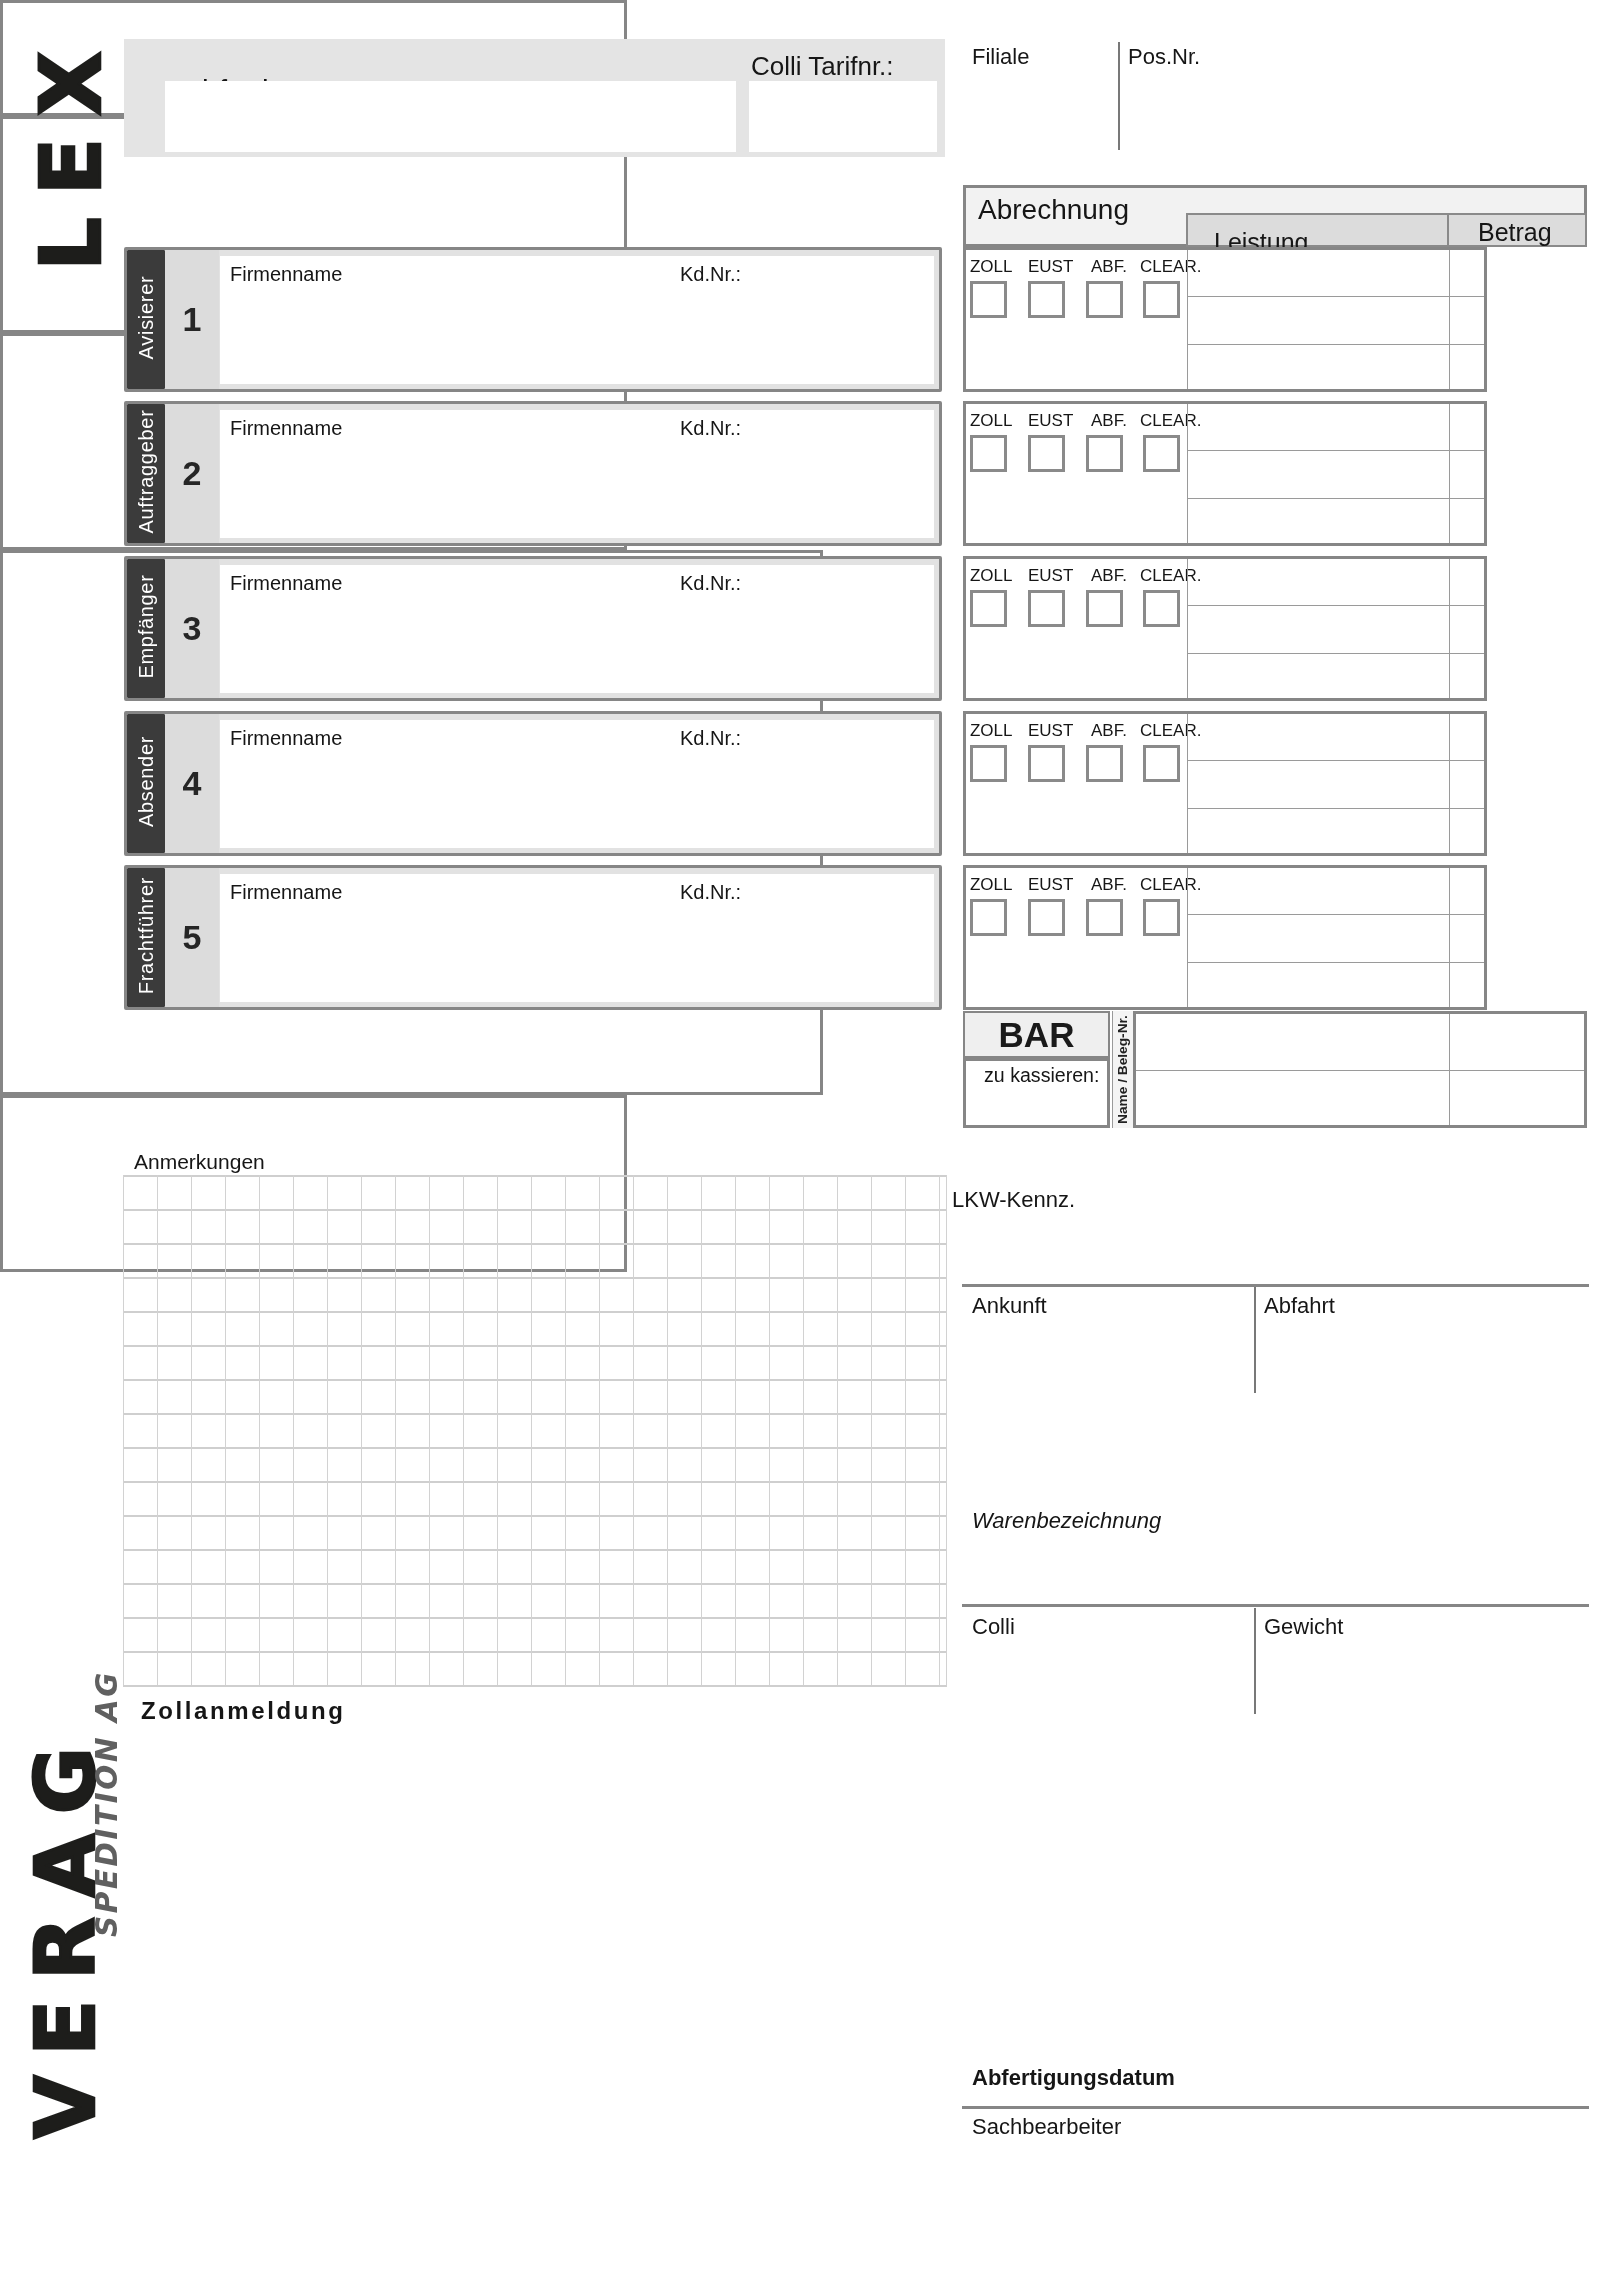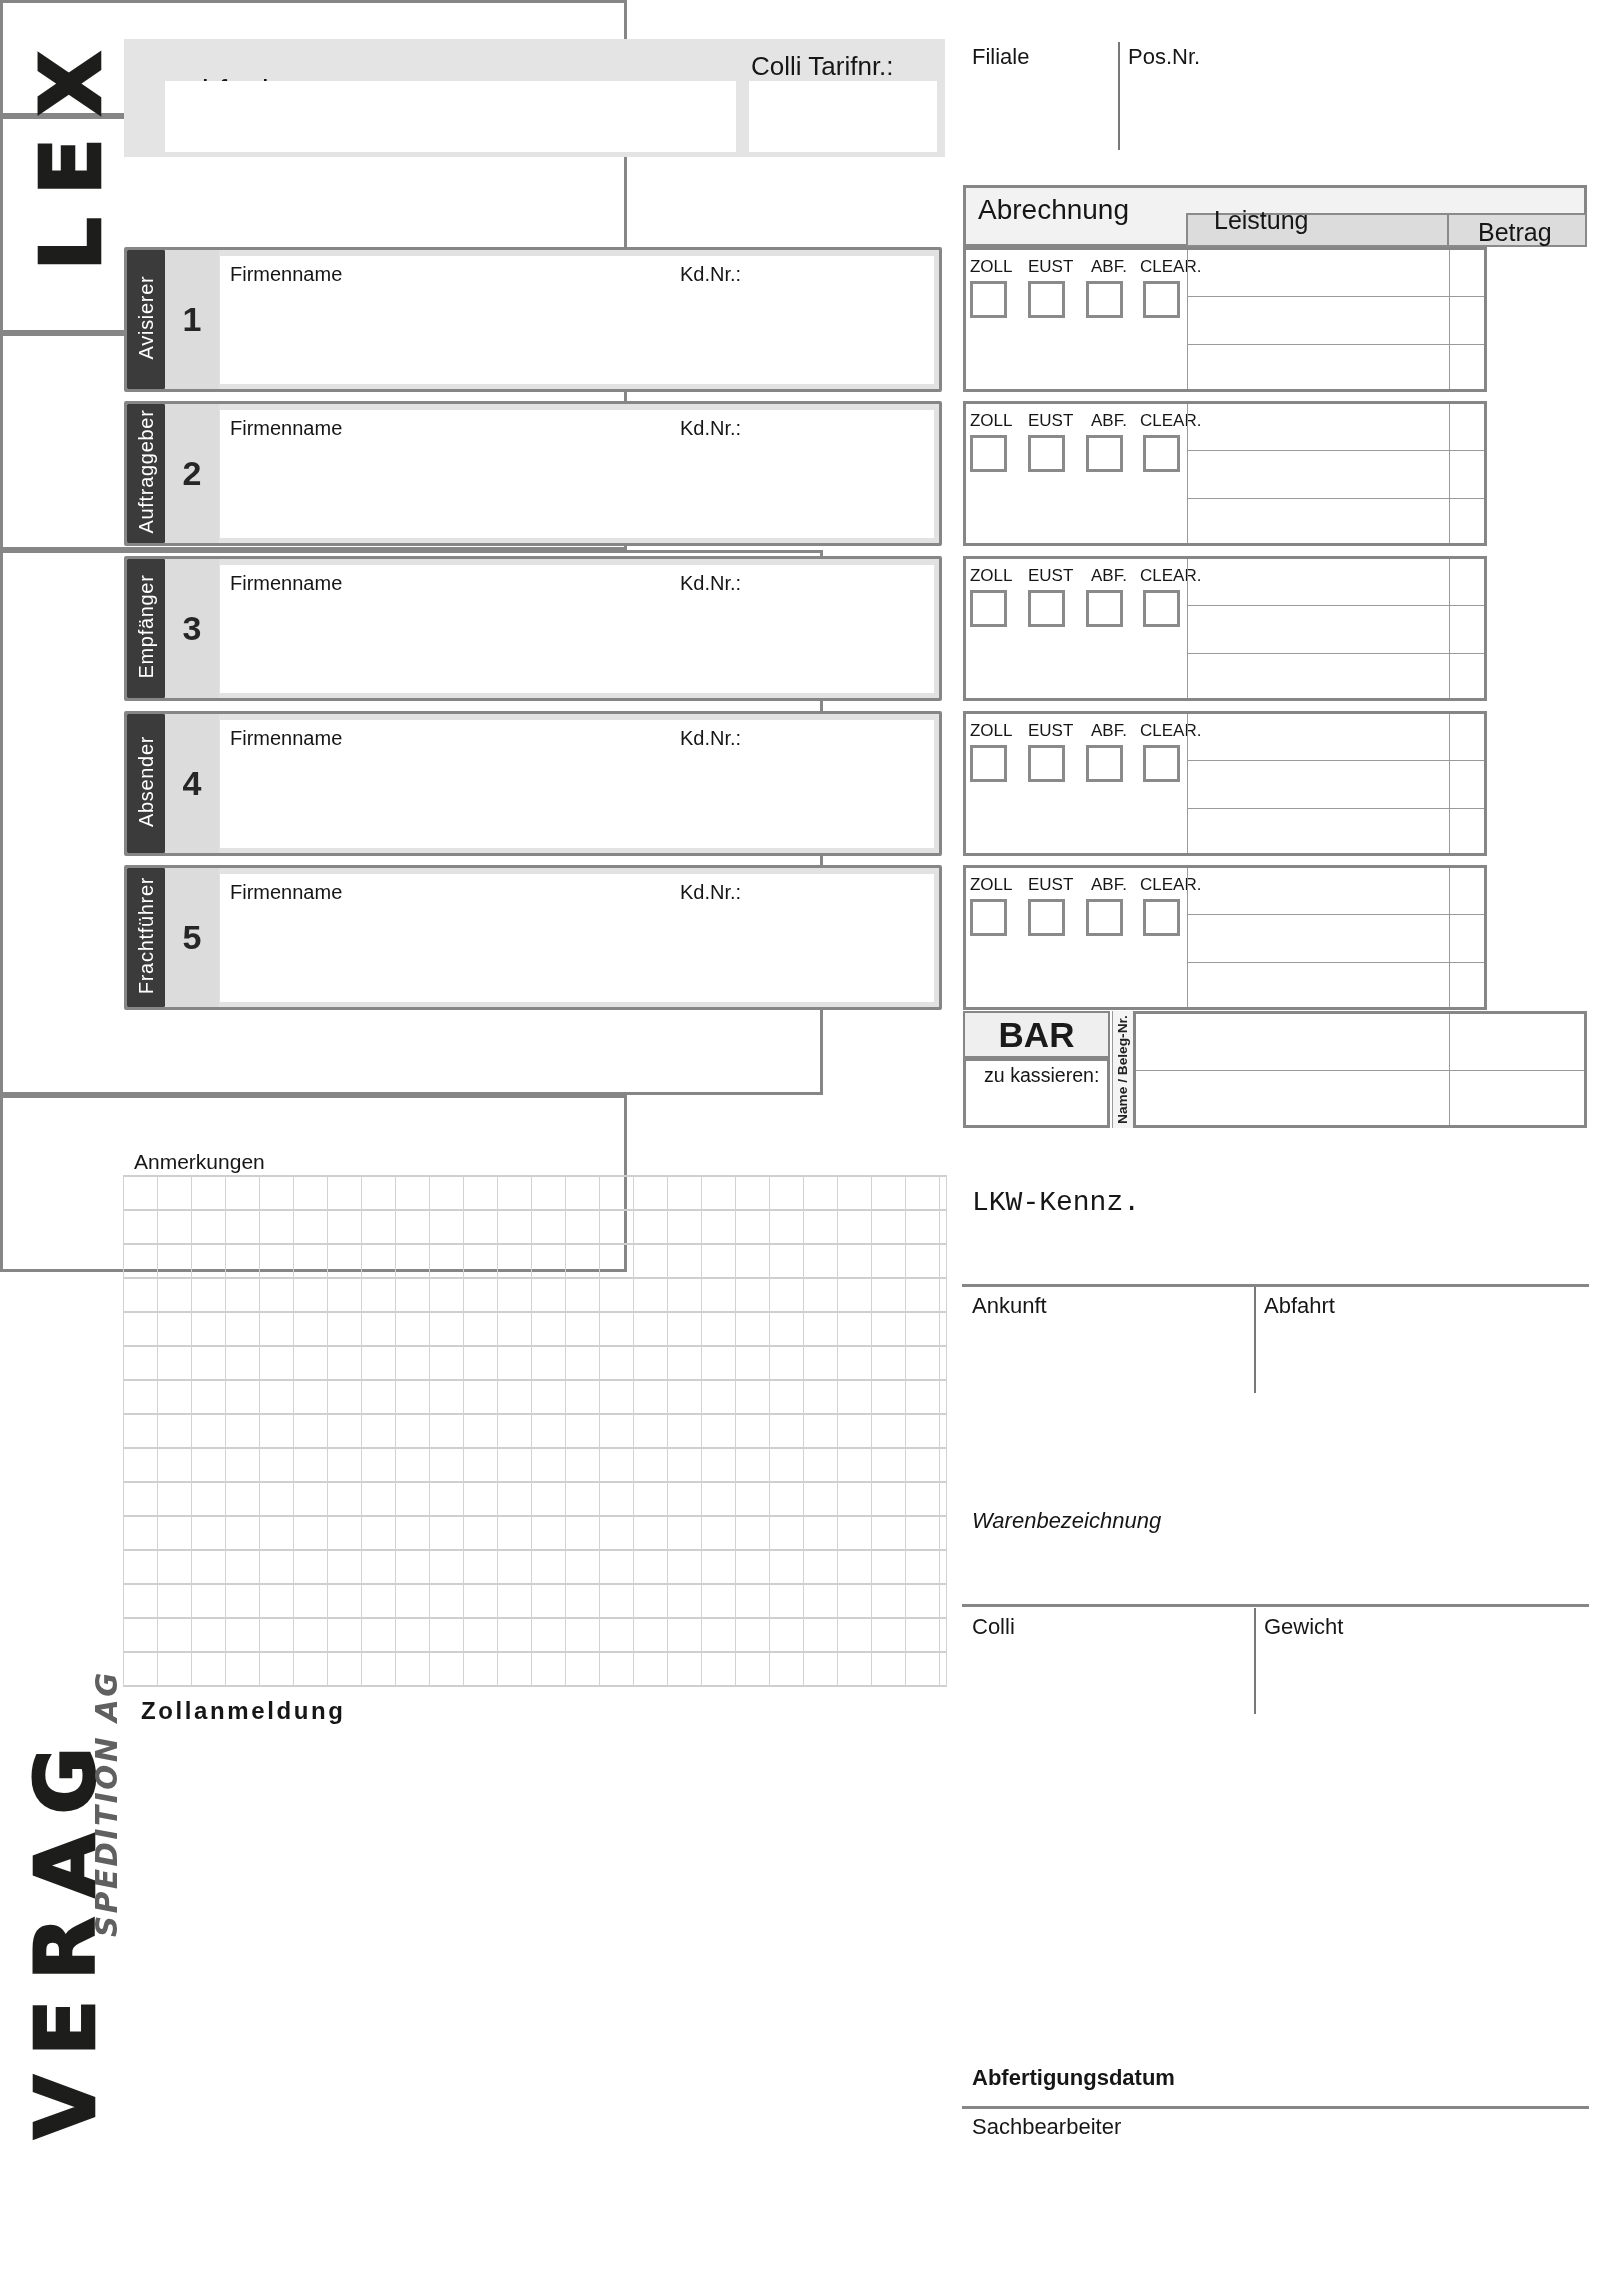--- a/index.html
+++ b/index.html
@@ -111,21 +111,21 @@
   <div class="gbox" style="left:962px;top:38px;width:627px;height:116px;"></div>
   <div class="abs" style="left:1118px;top:42px;width:2px;height:108px;background:#787878;"></div>
   <div class="lbl" style="left:972px;top:44px;font-size:22px;">Filiale</div>
   <div class="abs" style="left:967px;top:72px;width:149px;height:77px;"></div>
   <div class="lbl" style="left:1128px;top:44px;font-size:22px;text-align:right;">Pos.Nr.</div>
   <div class="abs" style="left:1123px;top:72px;width:458px;height:77px;"></div>
 
   <div class="abs" style="left:963px;top:185px;width:624px;height:62px;background:#f2f2f2;border:3.9px solid #868686;box-sizing:border-box;"></div>
   <div class="lbl" style="left:978px;top:194px;font-size:28px;">Abrechnung</div>
   <div class="abs" style="left:1186px;top:213px;width:263px;height:34px;background:#dcdcdc;border:2.6px solid #8a8a8a;box-sizing:border-box;"></div>
-  <div class="lbl" style="left:1214px;top:206px;font-size:25px;">Leistung</div>
+  <div class="lbl" style="left:1214px;top:228px;font-size:25px;">Leistung</div>
   <div class="abs" style="left:1447px;top:213px;width:140px;height:34px;background:#dcdcdc;border:2.6px solid #8a8a8a;box-sizing:border-box;"></div>
   <div class="lbl" style="left:1478px;top:218px;font-size:25px;">Betrag</div>
 
   <div class="prow" style="top:247px;">
     <div class="tab"></div>
     <div class="numstrip"></div>
     <div class="field"></div>
     <div class="tablabel">Avisierer</div>
     <div class="num">1</div>
     <div class="fn">Firmenname</div>
@@ -264,21 +264,21 @@
     <div style="position:absolute;left:0;right:0;top:56px;height:1.3px;background:#9a9a9a;"></div>
     <div style="position:absolute;left:313px;top:0;bottom:0;width:1.3px;background:#9a9a9a;"></div>
     <div class="cellzone" style="left:0;top:0;width:313px;bottom:0;"></div>
     <div class="cellzone" style="left:315px;top:0;right:0;bottom:0;"></div>
   </div>
 
   <div class="lbl" style="left:134px;top:1150px;font-size:21px;">Anmerkungen</div>
   <div id="anm-grid"></div>
 
   <div class="gbox" style="left:962px;top:1180px;width:627px;height:217px;"></div>
-  <div class="lbl" style="left:972px;top:1187px;font-size:28px;font-family:Liberation Mono, monospace;">LKW-Kennz.</div>
+  <div class="lbl" style="left:952px;top:1187px;font-size:22px;">LKW-Kennz.</div>
   <div class="abs" style="left:968px;top:1217px;width:614px;height:65px;"></div>
   <div class="abs" style="left:962px;top:1284px;width:627px;height:3.3px;background:#868686;"></div>
   <div class="abs" style="left:1254px;top:1287px;width:2px;height:106px;background:#787878;"></div>
   <div class="lbl" style="left:972px;top:1293px;font-size:22px;">Ankunft</div>
   <div class="abs" style="left:968px;top:1322px;width:281px;height:69px;"></div>
   <div class="lbl" style="left:1264px;top:1293px;font-size:22px;">Abfahrt</div>
   <div class="abs" style="left:1259px;top:1322px;width:321px;height:69px;"></div>
 
   <div class="gbox" style="left:962px;top:1501px;width:627px;height:217px;"></div>
   <div class="lbl" style="left:972px;top:1508px;font-size:22px;font-style:italic;">Warenbezeichnung</div>

